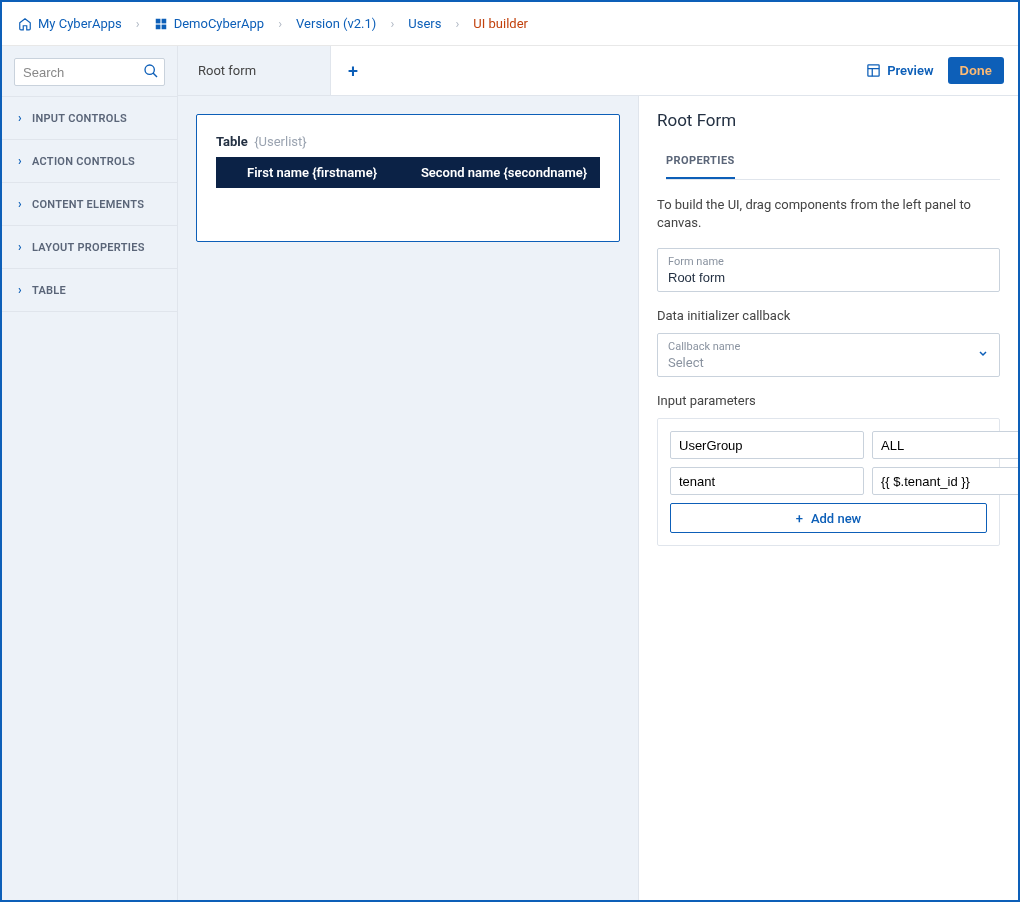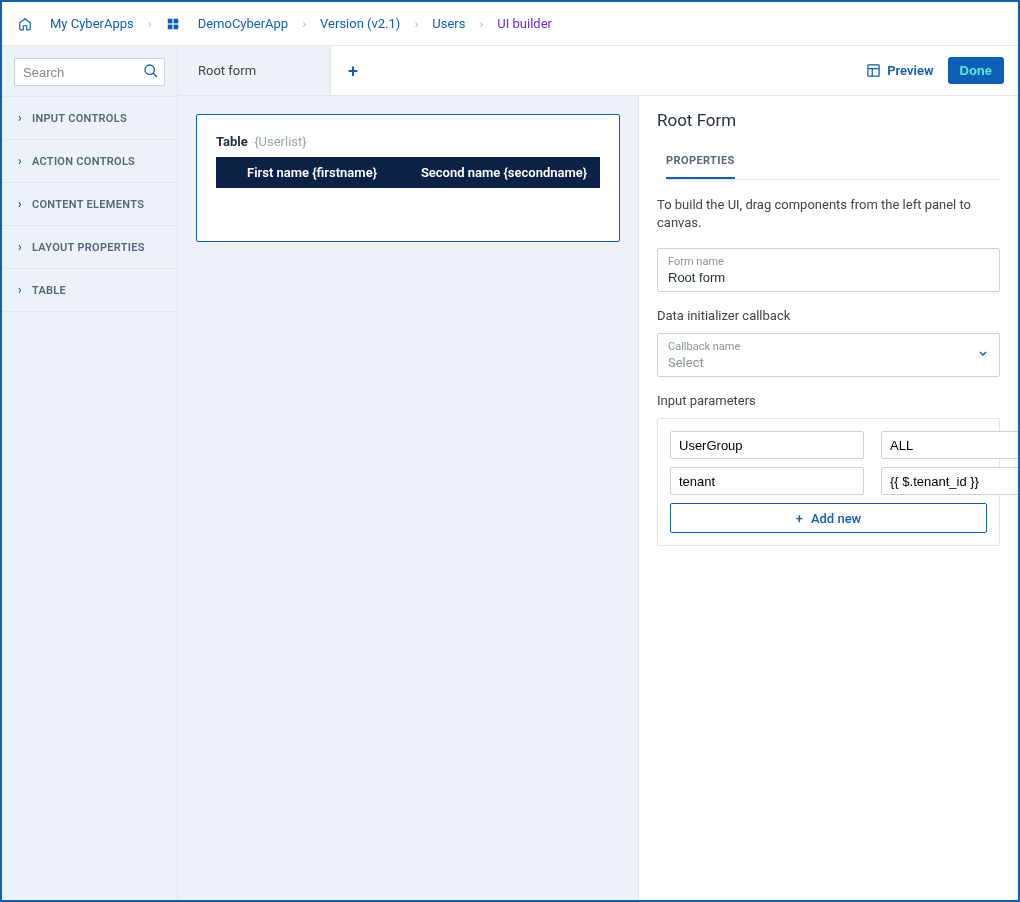--- a/index.html
+++ b/index.html
@@ -19,23 +19,23 @@
   
   .breadcrumb {
     height: 44px;
     display: flex;
     align-items: center;
     padding: 0 16px;
     border-bottom: 1px solid #e8e8e8;
     font-size: 13px;
     gap: 4px;
   }
-  .breadcrumb a { color: #0d5fb8; text-decoration: none; display: inline-flex; align-items: center; gap: 18px; }
+  .breadcrumb a { color: #0d5fb8; text-decoration: none; display: inline-flex; align-items: center; gap: 6px; }
   .breadcrumb .sep { color: #b0b8c4; margin: 0 10px; }
-  .breadcrumb .current { color: #6d28d9; }
+  .breadcrumb .current { color: #c2410c; }
   .bc-icon { width: 14px; height: 14px; display: inline-block; }
 
   
   .main {
     display: flex;
     flex: 1;
     min-height: 0;
   }
 
   
@@ -98,21 +98,21 @@
     align-items: center;
     justify-content: center;
     color: #0d5fb8;
     font-size: 18px;
     font-weight: 500;
     cursor: pointer;
   }
   .tabs-spacer { flex:1; }
   .tab-actions { display:flex; align-items:center; gap:14px; padding: 0 14px; }
   .preview-link { color:#0d5fb8; font-weight:600; display:flex; align-items:center; gap:6px; cursor:pointer; }
-  .done-btn { background:#0d5fb8; color:#5eead4; border:none; border-radius:3px; padding:6px 12px; font-size:13px; font-weight:600; cursor:pointer; }
+  .done-btn { background:#0d5fb8; color:#fdba74; border:none; border-radius:3px; padding:6px 12px; font-size:13px; font-weight:600; cursor:pointer; }
 
   .canvas {
     flex:1;
     padding: 18px;
     overflow: auto;
   }
   .card {
     background: #fff;
     border: 1px solid #0d5fb8;
     border-radius: 2px;
@@ -165,21 +165,21 @@
   .select-field { position:relative; }
   .select-field .chev-down {
     position:absolute; right:10px; top:50%; transform: translateY(-50%);
     color:#0d5fb8;
   }
 
   .param-box {
     border:1px solid #e0e5ec; border-radius:2px;
     padding:12px;
   }
-  .param-row { display:flex; gap:17px; align-items:center; margin-bottom:8px; }
+  .param-row { display:flex; gap:8px; align-items:center; margin-bottom:8px; }
   .param-row input {
     flex:1; border:1px solid #c9d2dc; border-radius:2px;
     height:28px; padding:0 8px; font-size:13px;
   }
   .add-new {
     display:flex; align-items:center; justify-content:center; gap:8px;
     border:1px solid #0d5fb8; color:#0d5fb8;
     height:30px; border-radius:2px; cursor:pointer; font-size:13px; font-weight:500;
   }
 

